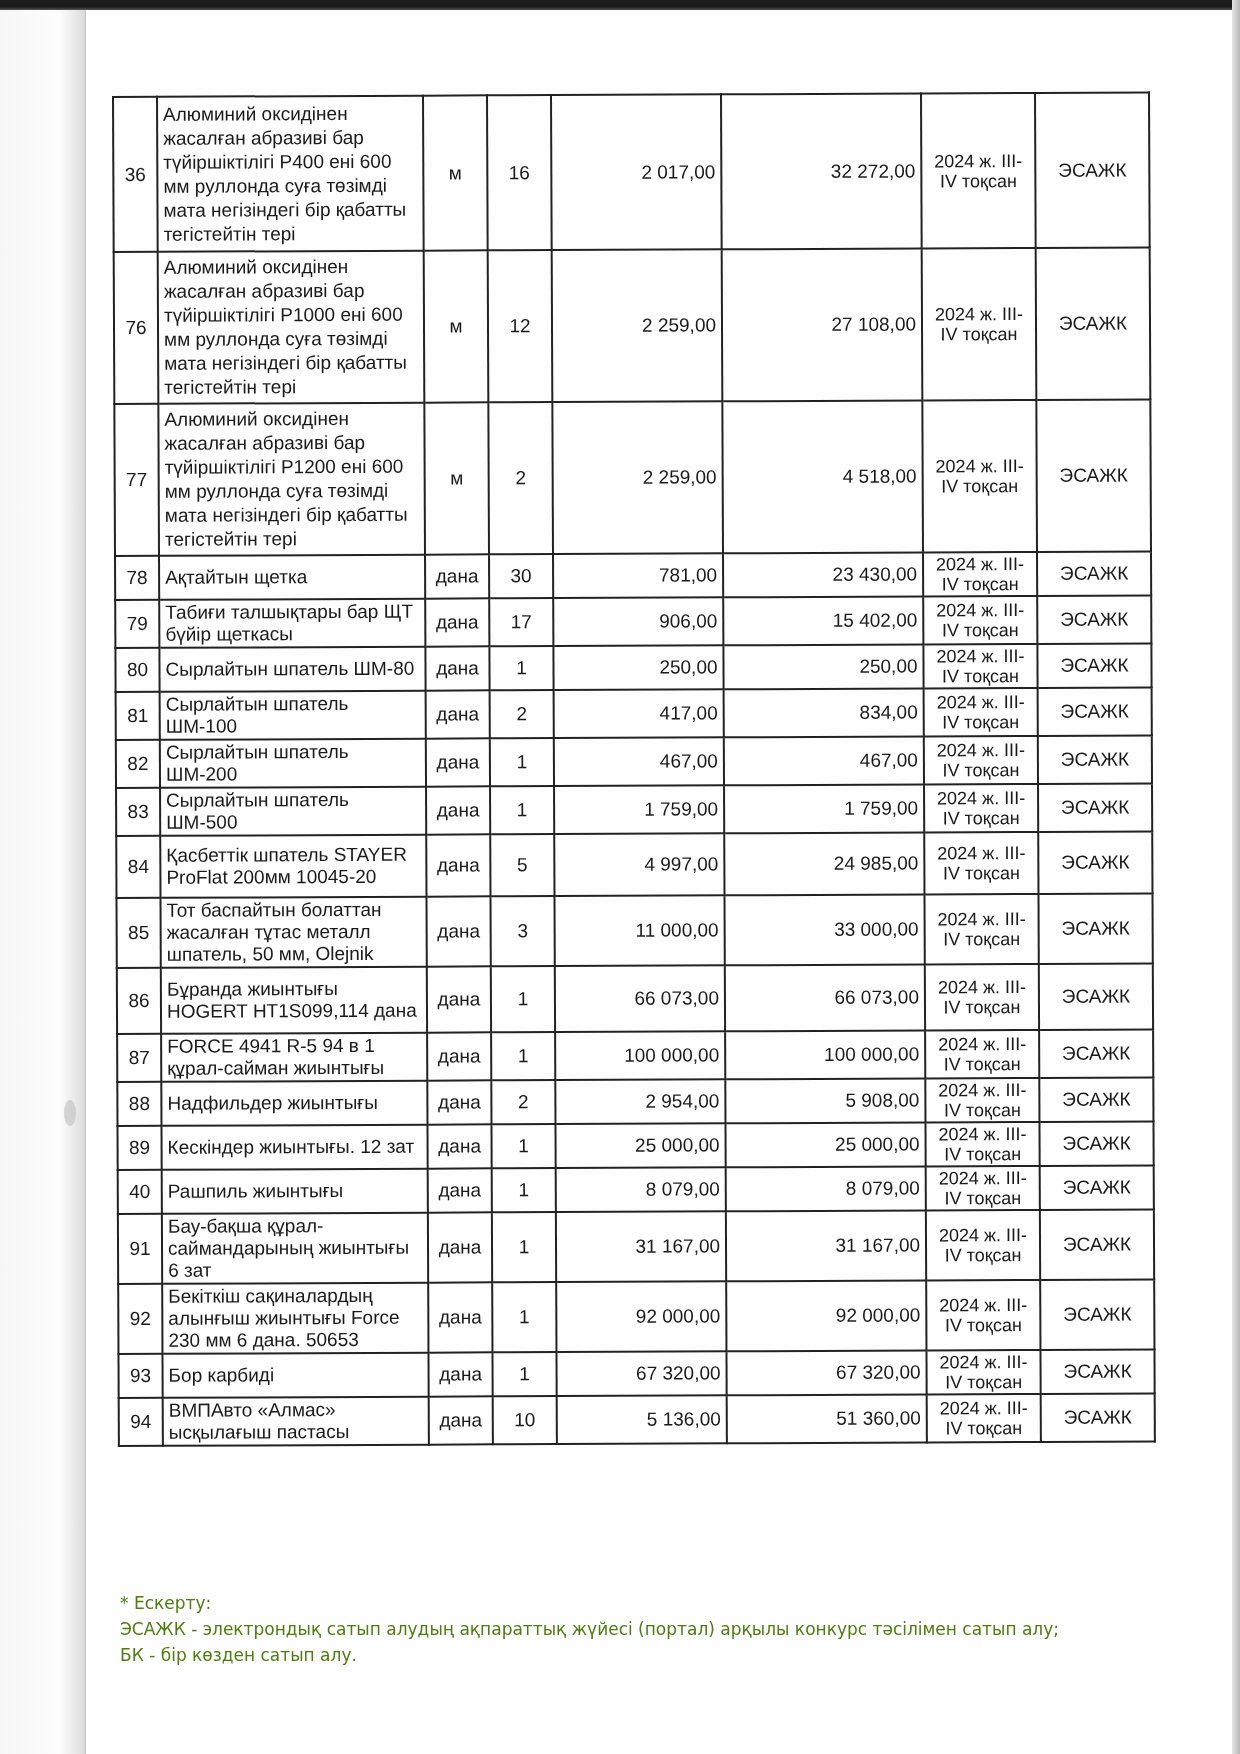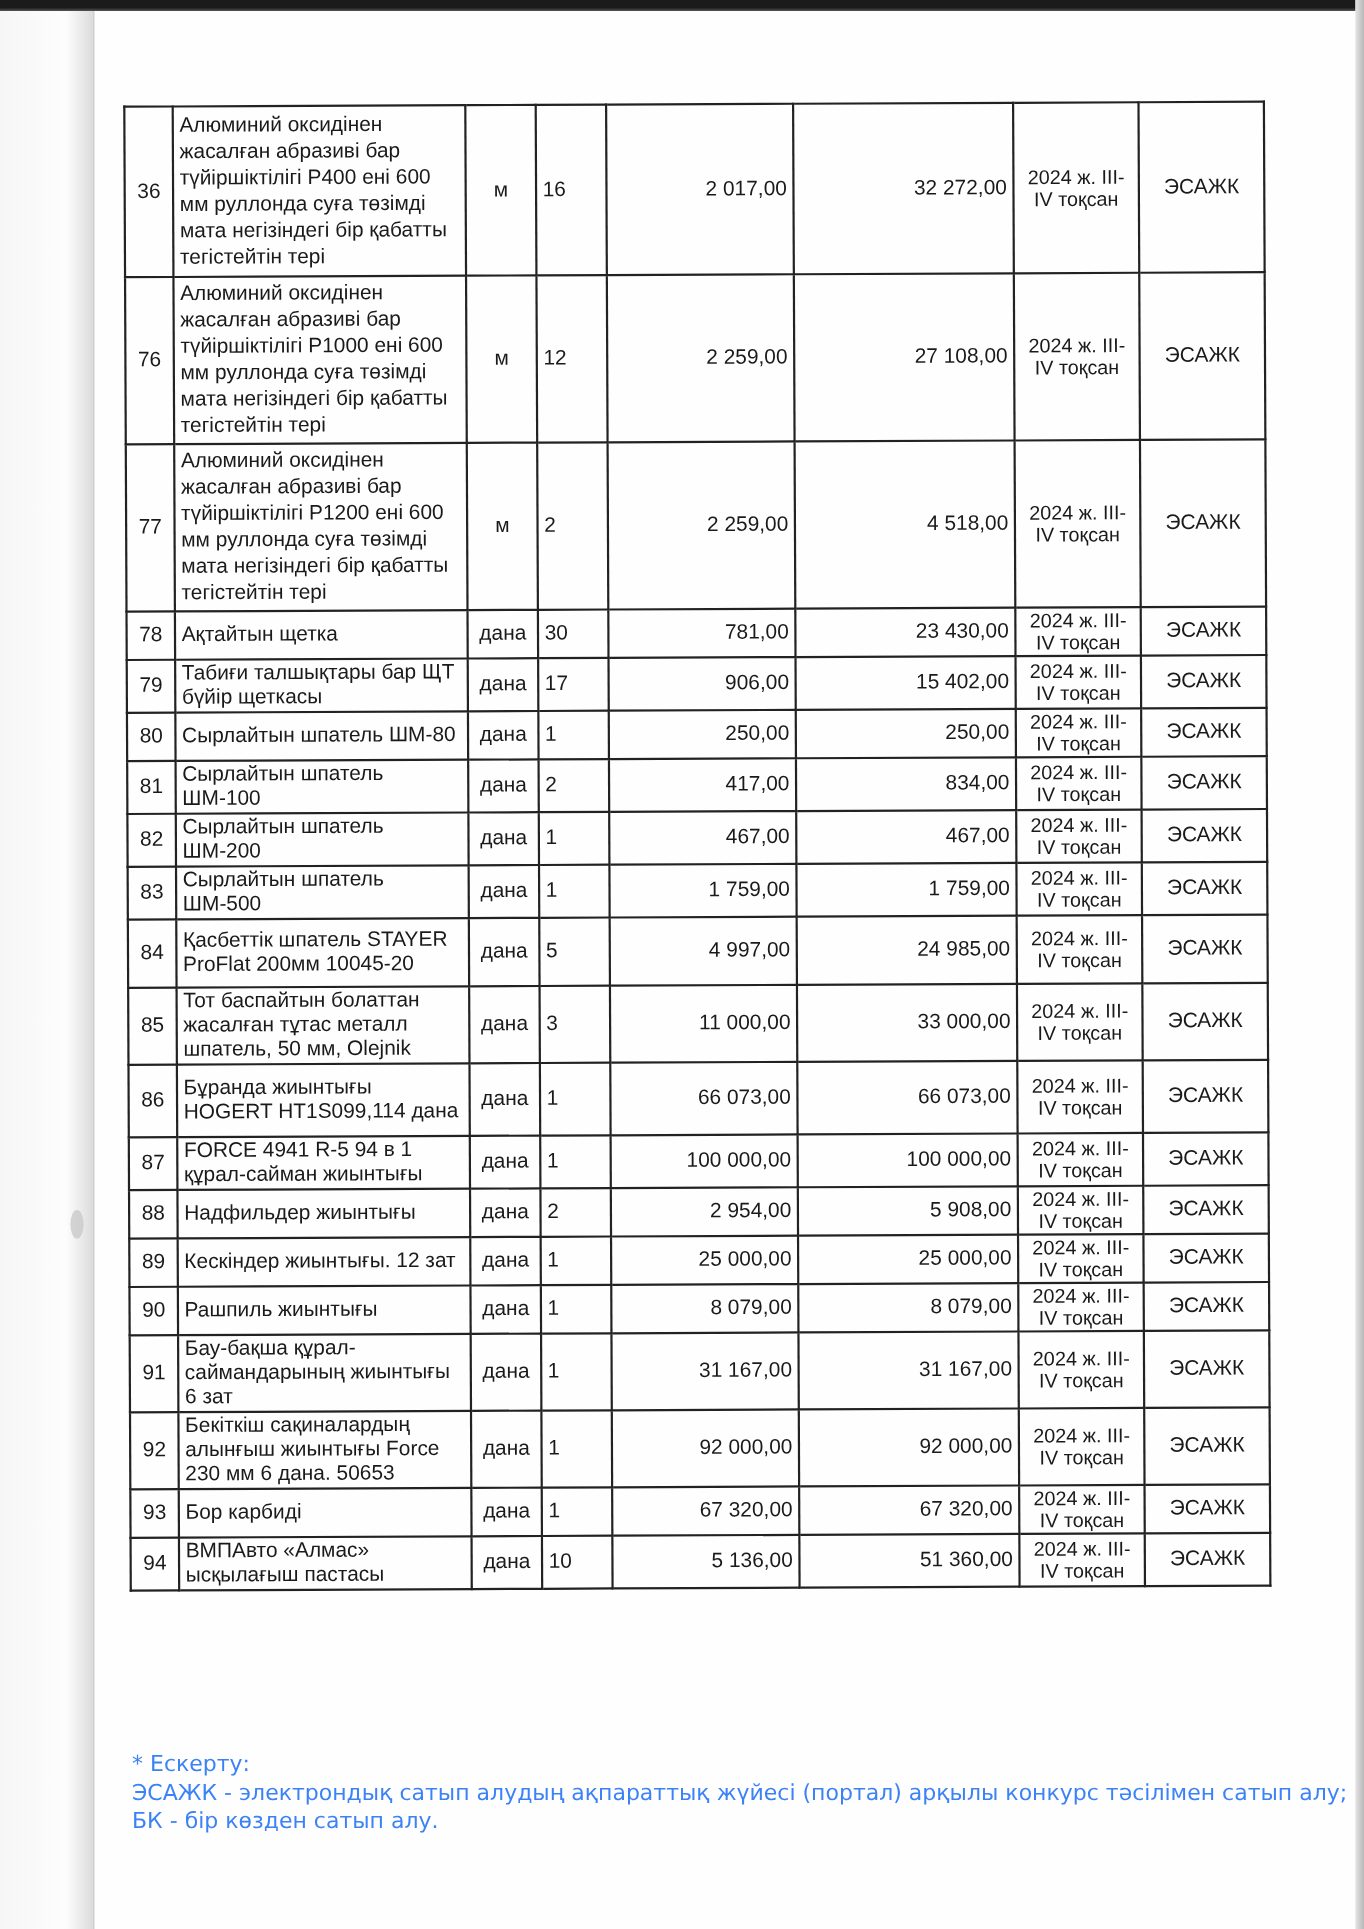--- a/index.html
+++ b/index.html
@@ -44,33 +44,33 @@
       transform-origin: 0 0;
     }
     table.items td {
       border: 2px solid #222;
       padding: 1px 5px;
       vertical-align: middle;
     }
     td.c-num { width: 44px; text-align: center; }
     td.c-name { width: 266px; text-align: left; }
     td.c-unit { width: 64px; text-align: center; }
-    td.c-qty { width: 64px; text-align: left; }
+    td.c-qty { width: 64px; text-align: center; }
     td.c-price { width: 170px; text-align: right; padding-right: 30px; }
     td.c-total { width: 200px; text-align: right; padding-right: 10px; }
     td.c-period { width: 114px; text-align: center; line-height: 20px; font-size: 18px; margin-top: 23px; }
     td.c-method { width: 114px; text-align: center; }
     tr.tall td.c-name { line-height: 24px; }
 
     .notes {
       position: absolute; left: 34px; top: 1580px;
       font-family: "DejaVu Sans", sans-serif;
-      font-size: 20px;
+      font-size: 17px;
       line-height: 26px;
-      color: #3b82f6;
+      color: #4d7c0f;
     }
     .notes div { white-space: nowrap; }
   </style>
 </head>
 <body>
 
 <div class="scan">
   <div class="top-shadow"></div>
   <div class="left-fold"></div>
   <div class="hole"></div>
@@ -224,21 +224,21 @@
     <td class="c-num">89</td>
     <td class="c-name">Кескіндер жиынтығы. 12 зат</td>
     <td class="c-unit">дана</td>
     <td class="c-qty">1</td>
     <td class="c-price">25 000,00</td>
     <td class="c-total">25 000,00</td>
     <td class="c-period">2024 ж. III-IV тоқсан</td>
     <td class="c-method">ЭСАЖК</td>
   </tr>
           <tr style="height: 44px;">
-    <td class="c-num">90</td>
+    <td class="c-num">40</td>
     <td class="c-name">Рашпиль жиынтығы</td>
     <td class="c-unit">дана</td>
     <td class="c-qty">1</td>
     <td class="c-price">8 079,00</td>
     <td class="c-total">8 079,00</td>
     <td class="c-period">2024 ж. III-IV тоқсан</td>
     <td class="c-method">ЭСАЖК</td>
   </tr>
           <tr style="height: 62px;">
     <td class="c-num">91</td>

